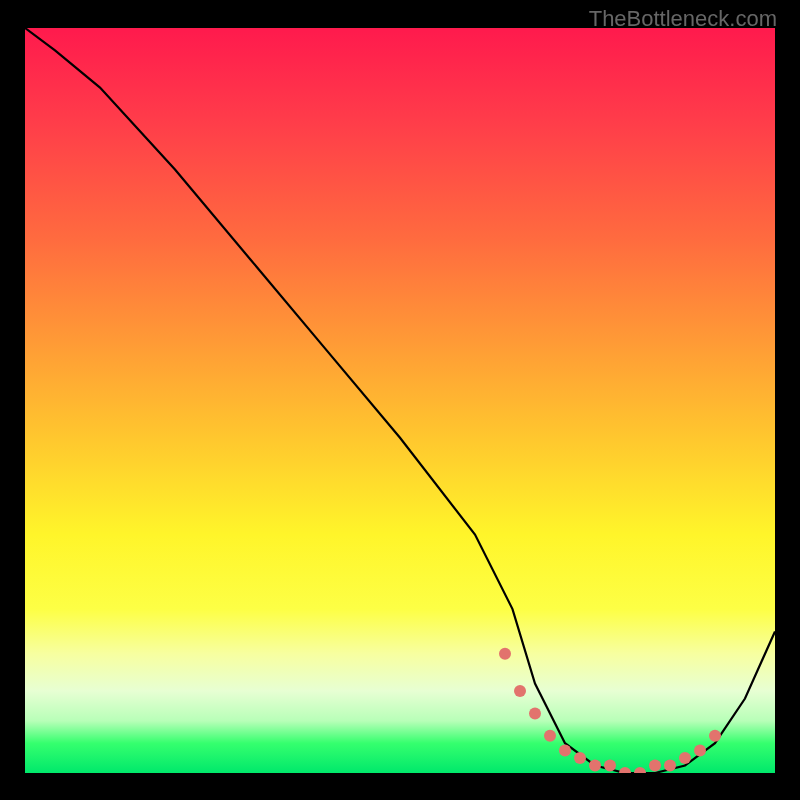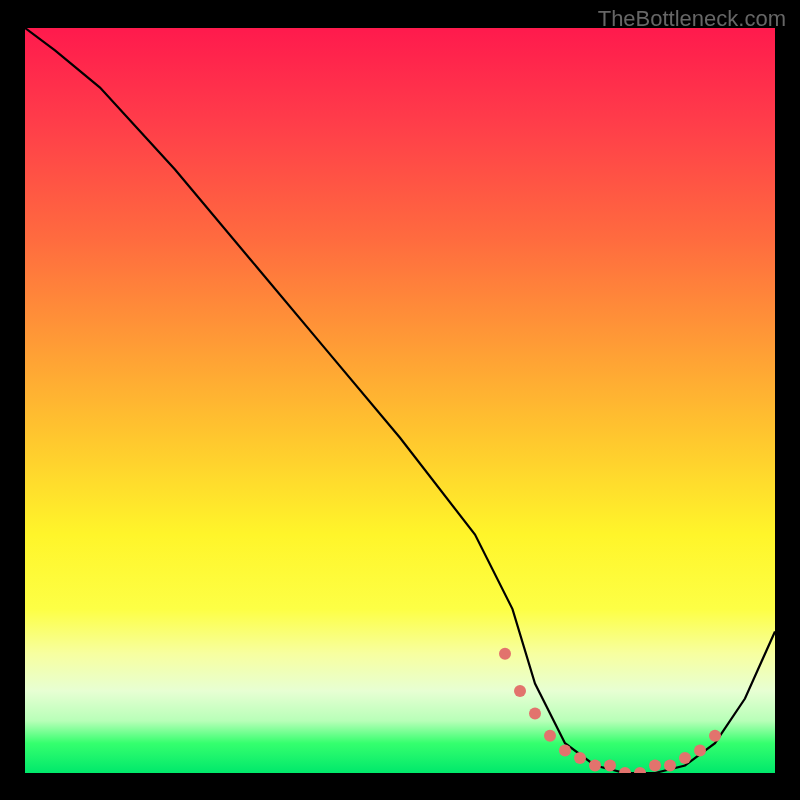--- a/index.html
+++ b/index.html
@@ -13,21 +13,21 @@
   }
   .outer {
     width: 800px;
     height: 800px;
     background: #000;
     position: relative;
   }
   .watermark {
     position: absolute;
     top: 6px;
-    right: 14px;
+    right: 23px;
     color: #666;
     font-size: 22px;
     font-family: Arial, sans-serif;
   }
   .plot {
     position: absolute;
     left: 25px;
     top: 28px;
     width: 750px;
     height: 745px;

